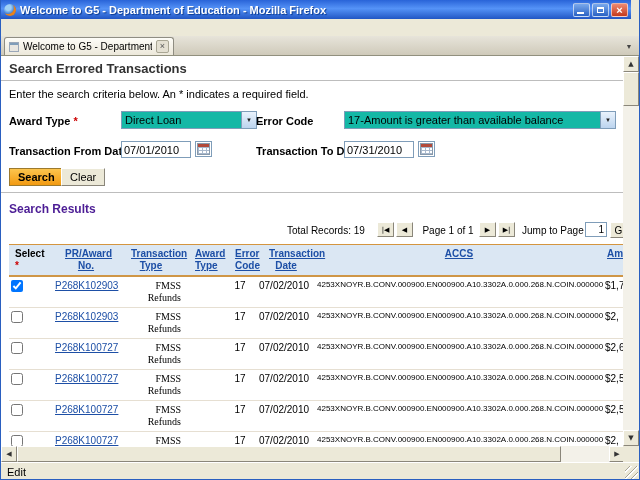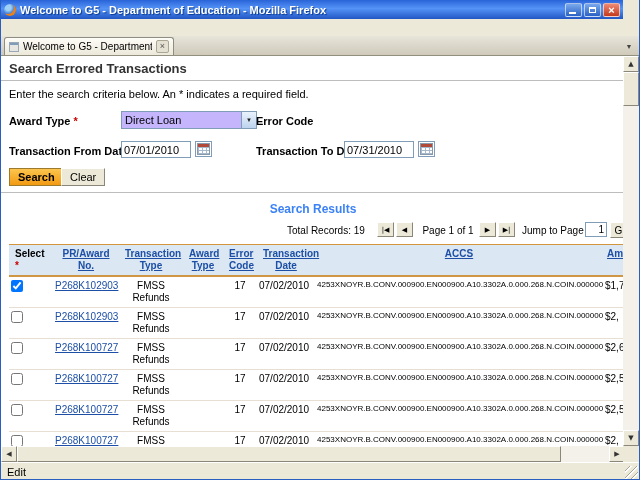--- a/index.html
+++ b/index.html
@@ -2,21 +2,21 @@
 <html><head>
 <meta charset="utf-8">
 <style>
   * { margin:0; padding:0; box-sizing:border-box; }
   html,body { width:640px; height:480px; }
   body { font-family:"Liberation Sans", sans-serif; background:#fff; }
 
   .window { position:relative; width:640px; height:480px; background:#ece9d8; overflow:hidden; border-left:1px solid #2a5fc0; border-right:1px solid #2a5fc0; border-bottom:1px solid #2a5fc0; }
 
   
-  .titlebar { position:absolute; top:0; left:0; right:16px; height:19px;
+  .titlebar { position:absolute; top:0; left:0; right:8px; height:19px;
     background:linear-gradient(180deg,#2964d8 0%,#5593f7 45%,#2156c4 100%);
     display:flex; align-items:center; padding:0 3px; }
   .ff-icon { width:12px; height:12px; border-radius:50%;
     background:radial-gradient(circle at 35% 30%, #9fd0f5 0 25%, #2a6fd4 60%, #1b4fa0 100%);
     box-shadow:inset -2px -2px 0 #e8821e; margin-right:4px; flex:0 0 auto; }
   .title-text { color:#fff; font-size:11px; font-weight:bold; text-shadow:1px 1px 1px #0b3a8f;
     white-space:nowrap; overflow:hidden; flex:1; }
   .winbtns { display:flex; gap:2px; }
   .winbtn { width:17px; height:14px; border-radius:2px; border:1px solid rgba(255,255,255,.6);
     background:linear-gradient(#7aa9ec,#2a62c4); position:relative; cursor:pointer; }
@@ -50,21 +50,21 @@
   
   .content { position:absolute; top:56px; left:0; width:624px; height:390px; background:#fff; overflow:hidden; }
   .page { padding:0 8px; }
   .page-title { margin-top:5px; font-size:13px; font-weight:bold; color:#333; }
   .rule { border-bottom:1px solid #bdbdbd; margin:4px -8px 0 -8px; }
   .instructions { font-size:11px; color:#000; margin:7px 0 0 0; }
 
   .search-form { position:relative; height:80px; margin-top:8px; }
   .flabel { position:absolute; font-size:11px; font-weight:bold; color:#000; white-space:nowrap; }
   .req { color:#c00; font-weight:bold; }
-  .combo { position:absolute; height:18px; background:#c4b5fd; border:1px solid #7f9db9;
+  .combo { position:absolute; height:18px; background:#14b8a6; border:1px solid #7f9db9;
     display:flex; align-items:center; font-size:11px; cursor:default; }
   .combo-text { flex:1; padding:0 3px; white-space:nowrap; overflow:hidden; }
   .combo-btn { width:15px; height:100%; border-left:1px solid #7f9db9;
     background:linear-gradient(#e9f2fc,#bcd4ee); font-size:6px; color:#222;
     display:flex; align-items:center; justify-content:center; }
   .date-input { position:absolute; width:70px; height:17px; border:1px solid #7f9db9;
     font-size:11px; font-family:"Liberation Sans",sans-serif; padding:0 2px; }
   .cal-btn { position:absolute; width:17px; height:16px; border:1px solid #7f9db9; background:#fff; padding:1px; cursor:pointer; }
   .cal-glyph { display:block; width:100%; height:100%; border:1px solid #8899aa;
     background:
@@ -72,45 +72,45 @@
       repeating-linear-gradient(to right, #a8b8cc 0 1px, transparent 1px 4px),
       repeating-linear-gradient(to bottom, #a8b8cc 0 1px, transparent 1px 3px),
       #fff; }
   .btn-search { position:absolute; height:18px; padding:0 8px; font-size:11px; font-weight:bold;
     font-family:"Liberation Sans",sans-serif; color:#000;
     background:linear-gradient(#fcc54e,#f29a11); border:1px solid #9c7a2e; cursor:pointer; }
   .btn-clear { position:absolute; height:18px; padding:0 8px; font-size:11px;
     font-family:"Liberation Sans",sans-serif;
     background:#ece9d8; border:1px solid; border-color:#fff #8a867a #8a867a #fff; cursor:pointer; }
 
-  .results-title { font-size:12px; font-weight:bold; color:#3b82f6; margin:9px 0 6px 0;text-align:center; }
+  .results-title { font-size:12px; font-weight:bold; color:#4c1d95; margin:9px 0 6px 0; }
 
   .pager-bar { position:relative; height:18px; font-size:10px; }
   .pager-text { position:absolute; top:3px; white-space:nowrap; }
   .pbtn { position:absolute; top:0; width:17px; height:15px; background:#ece9d8;
     border:1px solid; border-color:#fff #8a867a #8a867a #fff; font-size:7px; line-height:12px;
     text-align:center; padding:0; cursor:pointer; font-family:"DejaVu Sans",sans-serif; }
   .jump-input { position:absolute; top:0; width:22px; height:15px; border:1px solid #7f9db9;
     font-size:10px; font-family:"Liberation Sans",sans-serif; padding:0 2px; text-align:right; }
   .gbtn { position:absolute; top:0; width:17px; height:16px; background:#ece9d8;
     border:1px solid; border-color:#fff #8a867a #8a867a #fff; font-size:10px; padding:0; cursor:pointer; }
 
   
   table.results { border-collapse:collapse; table-layout:fixed; width:700px; margin-top:4px; font-size:10px; }
   table.results th { background:#dbe7f3; border-top:1px solid #d4953f; border-bottom:2px solid #cf9646;
-    font-size:10px; font-weight:bold; text-align:center; padding:3px 6px; line-height:1.2; vertical-align:top; }
+    font-size:10px; font-weight:bold; text-align:center; padding:3px 12px; line-height:1.2; vertical-align:top; }
   table.results th.c-sel { text-align:left; padding-left:6px; }
   table.results th.c-amt { text-align:left; padding-left:4px; }
   .hlink { color:#1d4fa6; text-decoration:underline; }
   table.results td { border-bottom:1px solid #e6dfd2; height:24px; vertical-align:top; padding:3px 2px; }
   td.c-sel { padding-left:5px; }
   td.c-sel input { width:12px; height:12px; margin:0; }
   td.c-no { padding-left:2px; }
   .tlink { color:#1d4fa6; text-decoration:underline; }
-  td.c-type { text-align:center; line-height:1.2; }
+  td.c-type { text-align:right; line-height:1.2;font-family:Liberation Serif, serif; }
   td.c-atype { text-align:center; }
   td.c-err { text-align:center; }
   td.c-date { text-align:left; padding-left:4px; }
   td.c-accs { font-size:8px; white-space:nowrap; overflow:hidden; letter-spacing:0; }
   td.c-amt { text-align:left; padding-left:4px; white-space:nowrap; }
   col.c-sel{width:44px;} col.c-no{width:66px;} col.c-type{width:64px;} col.c-atype{width:40px;}
   col.c-err{width:34px;} col.c-date{width:58px;} col.c-accs{width:288px;} col.c-amt{width:106px;}
 
   
   .vscroll { position:absolute; top:56px; right:0; width:16px; height:390px; background:#f3f1e9; }
@@ -169,20 +169,24 @@
       <div class="search-form">
         <span class="flabel" style="left:0;top:7px;">
           <span>Award Type</span> <span class="req">*</span>
         </span>
         <div class="combo" style="left:112px;top:3px;width:136px;">
           <span class="combo-text">Direct Loan</span>
           <span class="combo-btn">▼</span>
         </div>
 
         <span class="flabel" style="left:247px;top:7px;">Error Code</span>
+        <div class="combo" style="left:335px;top:3px;width:272px;">
+          <span class="combo-text">17-Amount is greater than available balance</span>
+          <span class="combo-btn">▼</span>
+        </div>
 
         <span class="flabel" style="left:0;top:37px;">Transaction From Date</span>
         <input class="date-input" style="left: 112px; top: 33px;" value="07/01/2010">
         <button class="cal-btn" style="left:186px;top:33px;">
             <span class="cal-glyph"></span>
           </button>
 
         <span class="flabel" style="left:247px;top:37px;">Transaction To Date</span>
         <input class="date-input" style="left: 335px; top: 33px;" value="07/31/2010">
         <button class="cal-btn" style="left:409px;top:33px;">

